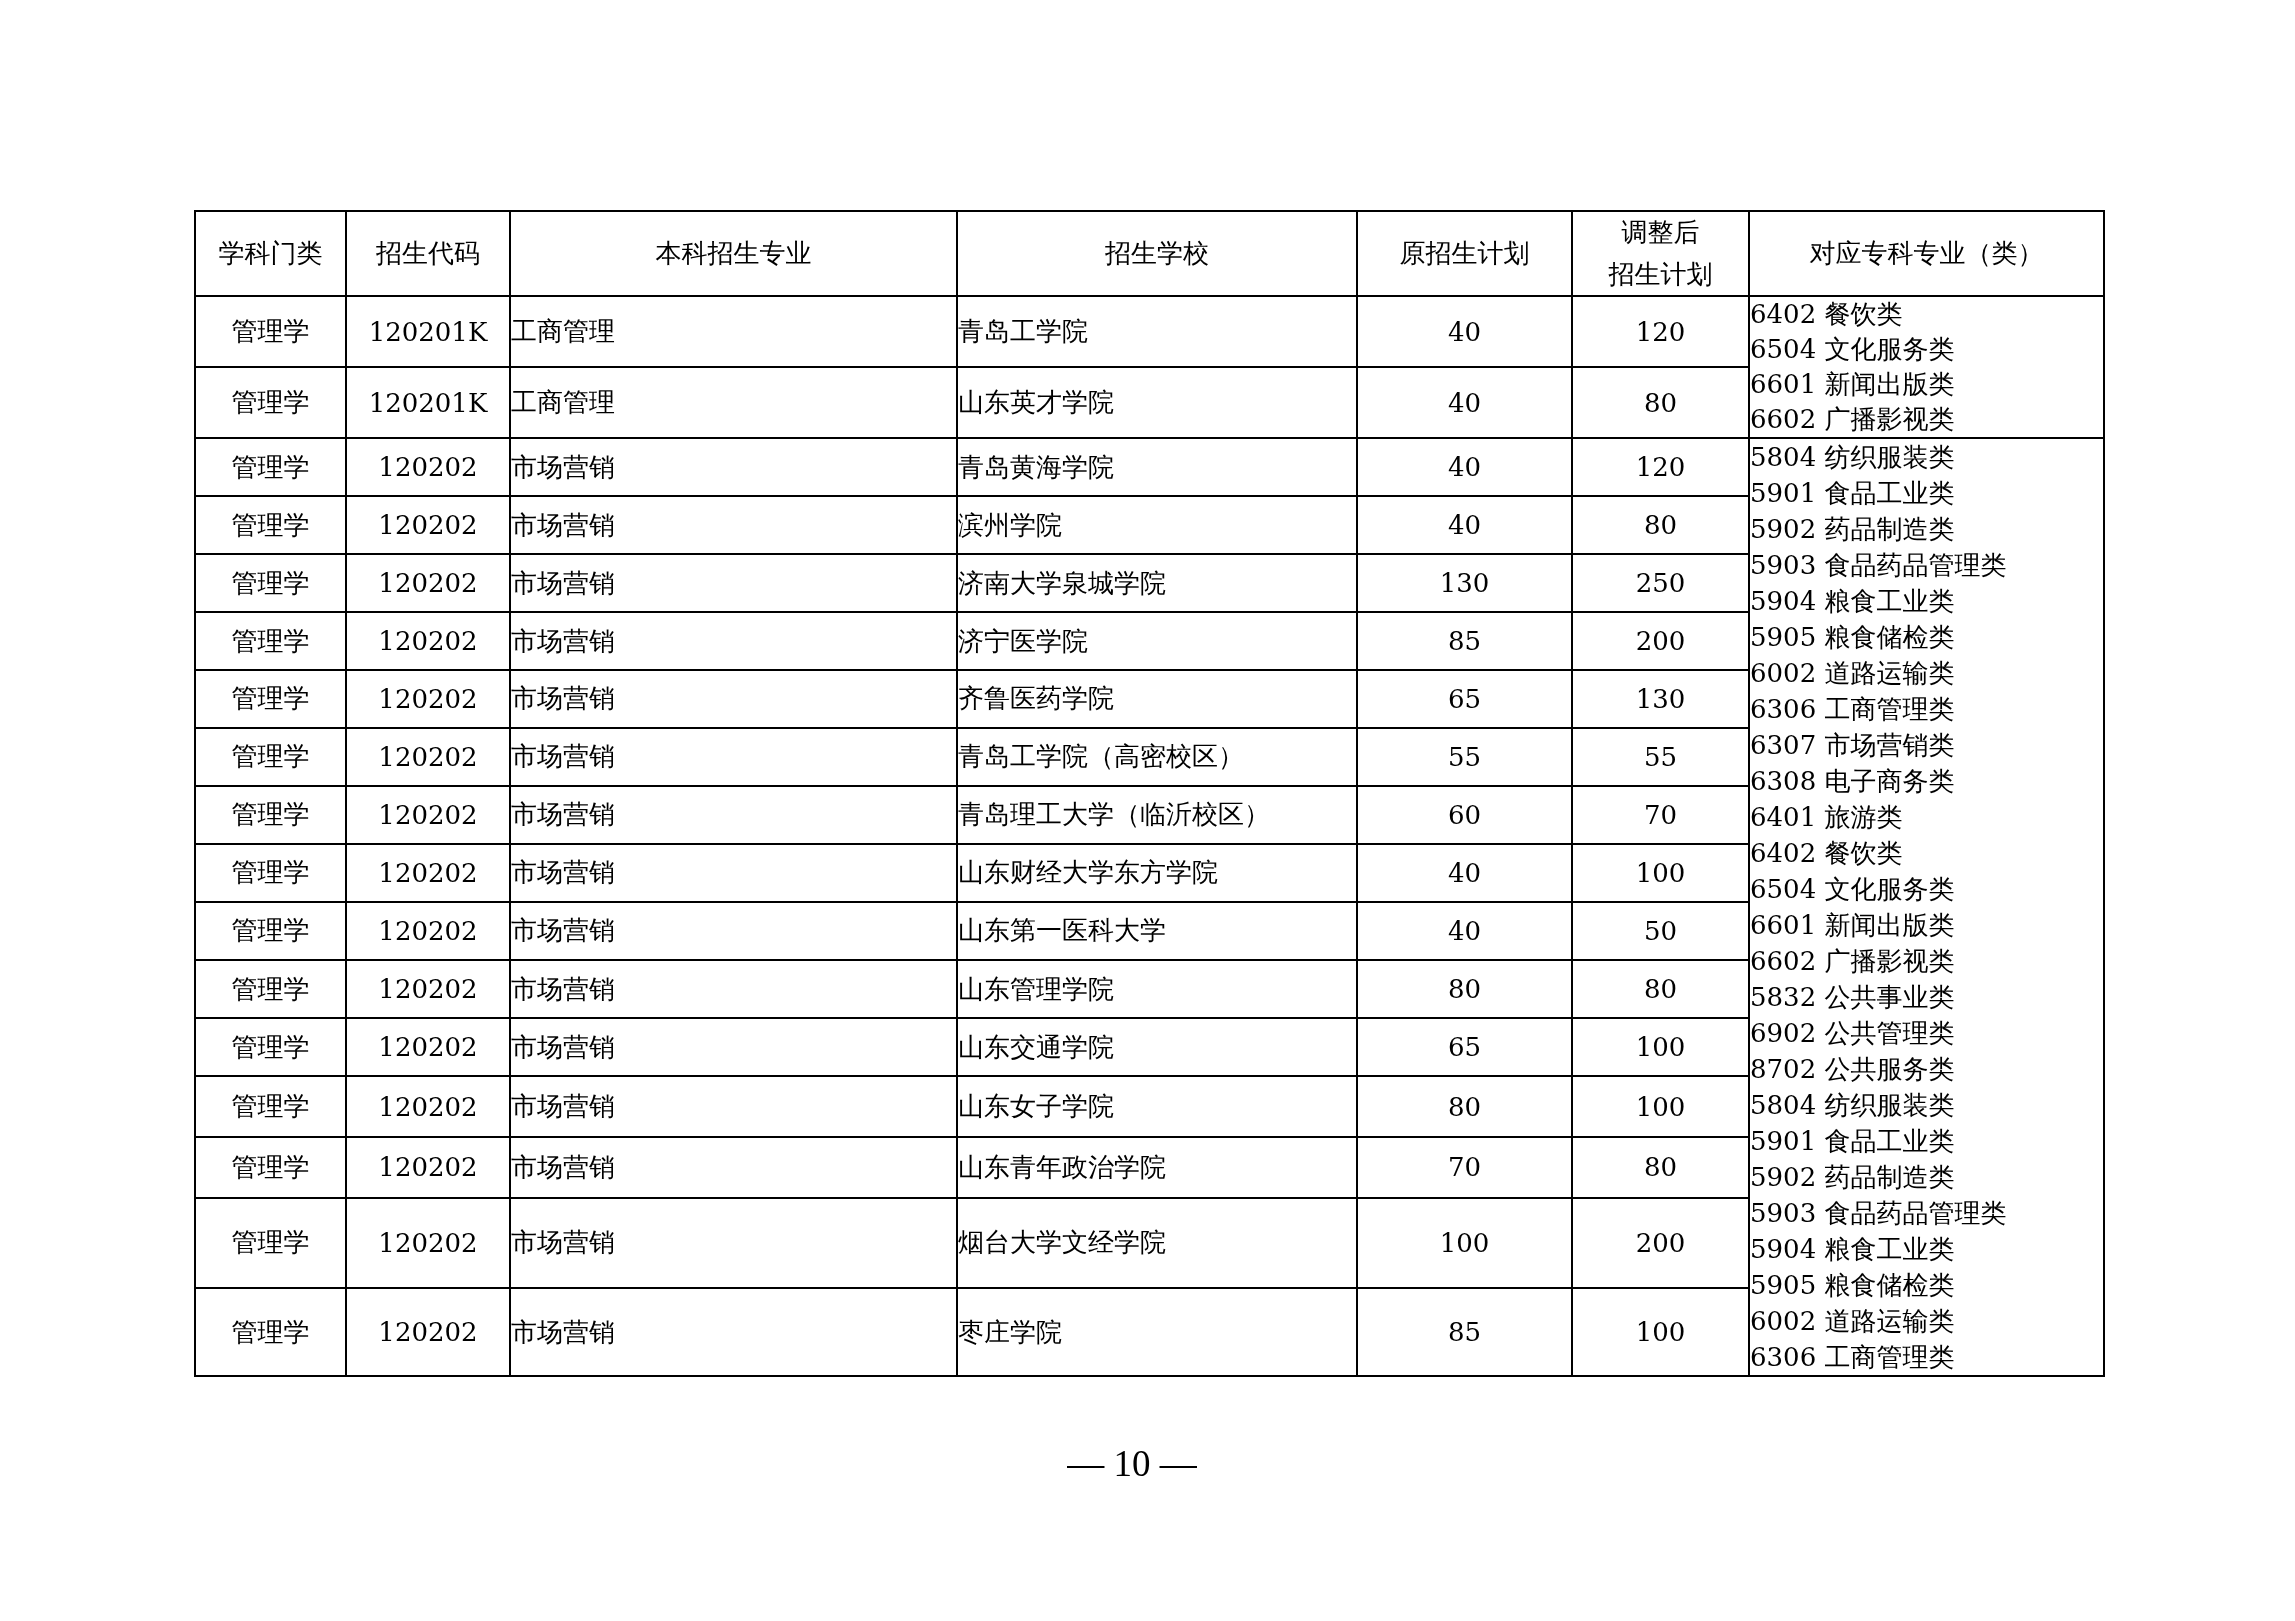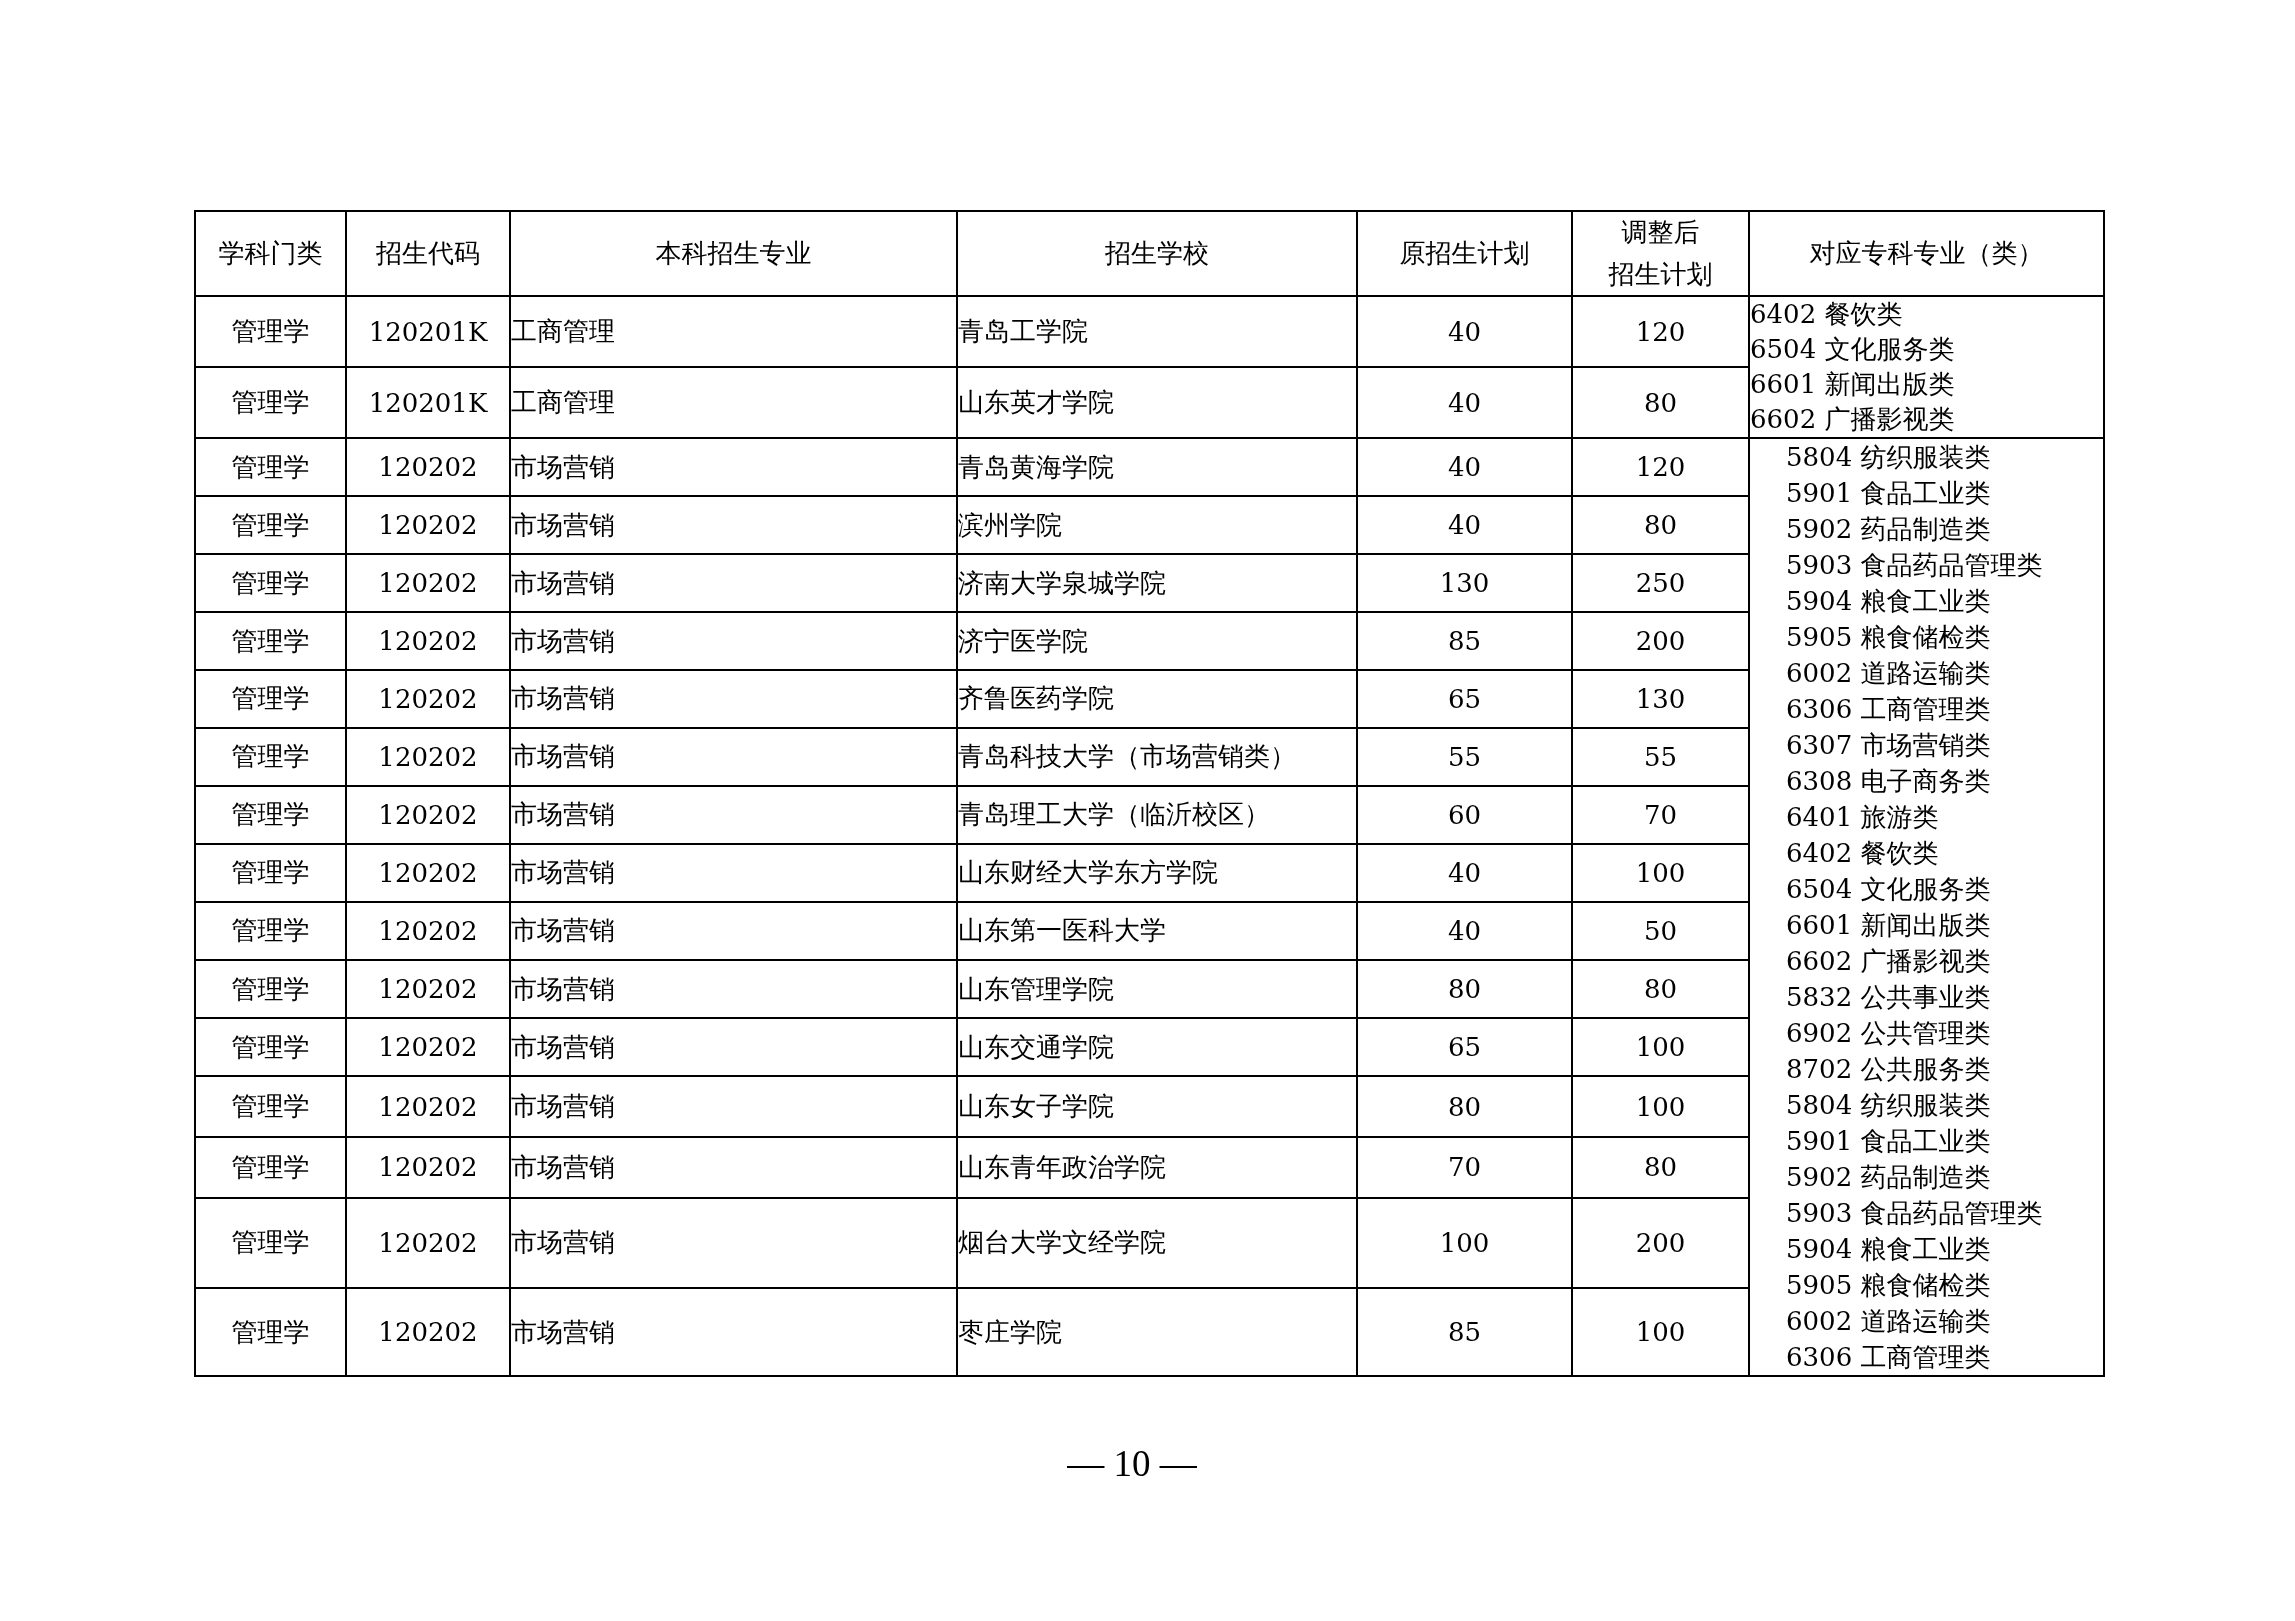--- a/index.html
+++ b/index.html
@@ -70,21 +70,21 @@
           <td class="c">40</td>
           <td class="c">80</td>
         </tr>
         <tr style="height: 56px;">
           <td class="c">管理学</td>
           <td class="c">120202</td>
           <td class="l">市场营销</td>
           <td class="l">青岛黄海学院</td>
           <td class="c">40</td>
           <td class="c">120</td>
-          <td class="list" rowspan="15" style="line-height: 36px; padding-left: 36px;">
+          <td class="list" rowspan="15" style="line-height: 36px;">
             <div>5804 纺织服装类</div>
             <div>5901 食品工业类</div>
             <div>5902 药品制造类</div>
             <div>5903 食品药品管理类</div>
             <div>5904 粮食工业类</div>
             <div>5905 粮食储检类</div>
             <div>6002 道路运输类</div>
             <div>6306 工商管理类</div>
             <div>6307 市场营销类</div>
             <div>6308 电子商务类</div>
@@ -135,21 +135,21 @@
           <td class="c">120202</td>
           <td class="l">市场营销</td>
           <td class="l">齐鲁医药学院</td>
           <td class="c">65</td>
           <td class="c">130</td>
         </tr>
         <tr style="height: 56px;">
           <td class="c">管理学</td>
           <td class="c">120202</td>
           <td class="l">市场营销</td>
-          <td class="l">青岛科技大学（市场营销类）</td>
+          <td class="l">青岛工学院（高密校区）</td>
           <td class="c">55</td>
           <td class="c">55</td>
         </tr>
         <tr style="height: 56px;">
           <td class="c">管理学</td>
           <td class="c">120202</td>
           <td class="l">市场营销</td>
           <td class="l">青岛理工大学（临沂校区）</td>
           <td class="c">60</td>
           <td class="c">70</td>

